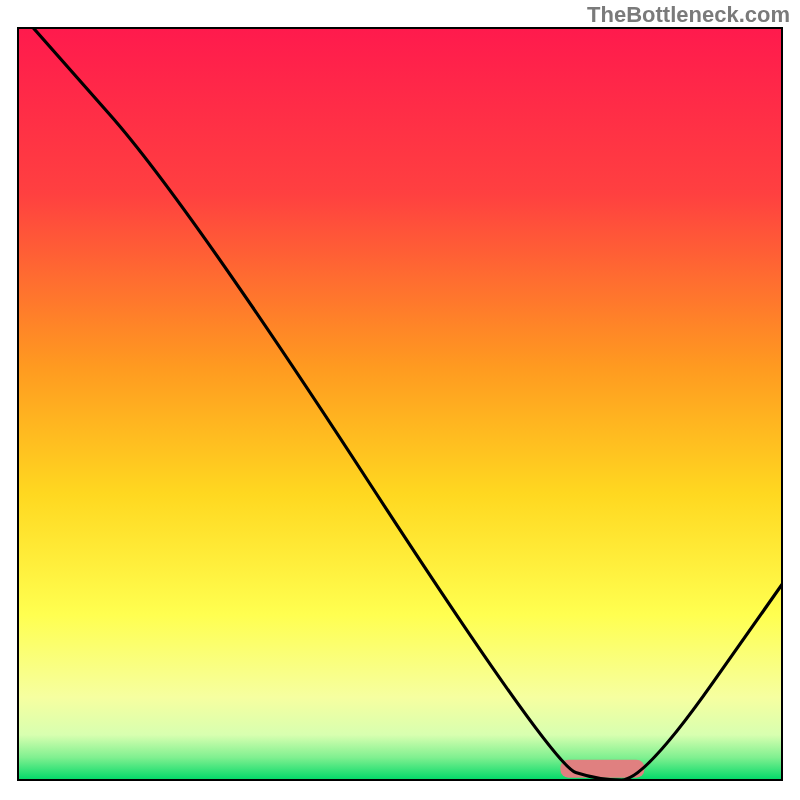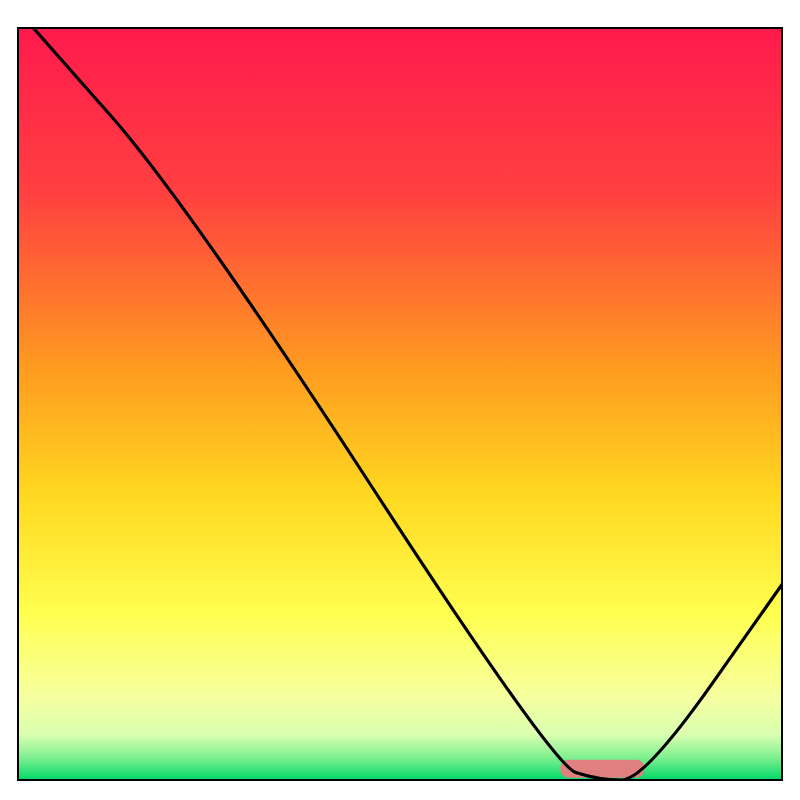--- a/index.html
+++ b/index.html
@@ -27,20 +27,21 @@
     z-index: 10;
   }
   svg {
     display: block;
   }
 </style>
 </head>
 <body>
 
 <div class="container">
+  <div class="attribution">TheBottleneck.com</div>
   <svg width="800" height="800" viewBox="0 0 800 800">
     <defs>
       <linearGradient id="bg-grad" x1="0" y1="0" x2="0" y2="1">
         <stop offset="0%" stop-color="#ff1a4d"></stop>
         <stop offset="22%" stop-color="#ff4040"></stop>
         <stop offset="45%" stop-color="#ff9a20"></stop>
         <stop offset="62%" stop-color="#ffd820"></stop>
         <stop offset="78%" stop-color="#ffff50"></stop>
         <stop offset="89%" stop-color="#f6ffa0"></stop>
         <stop offset="94%" stop-color="#d8ffb0"></stop>

